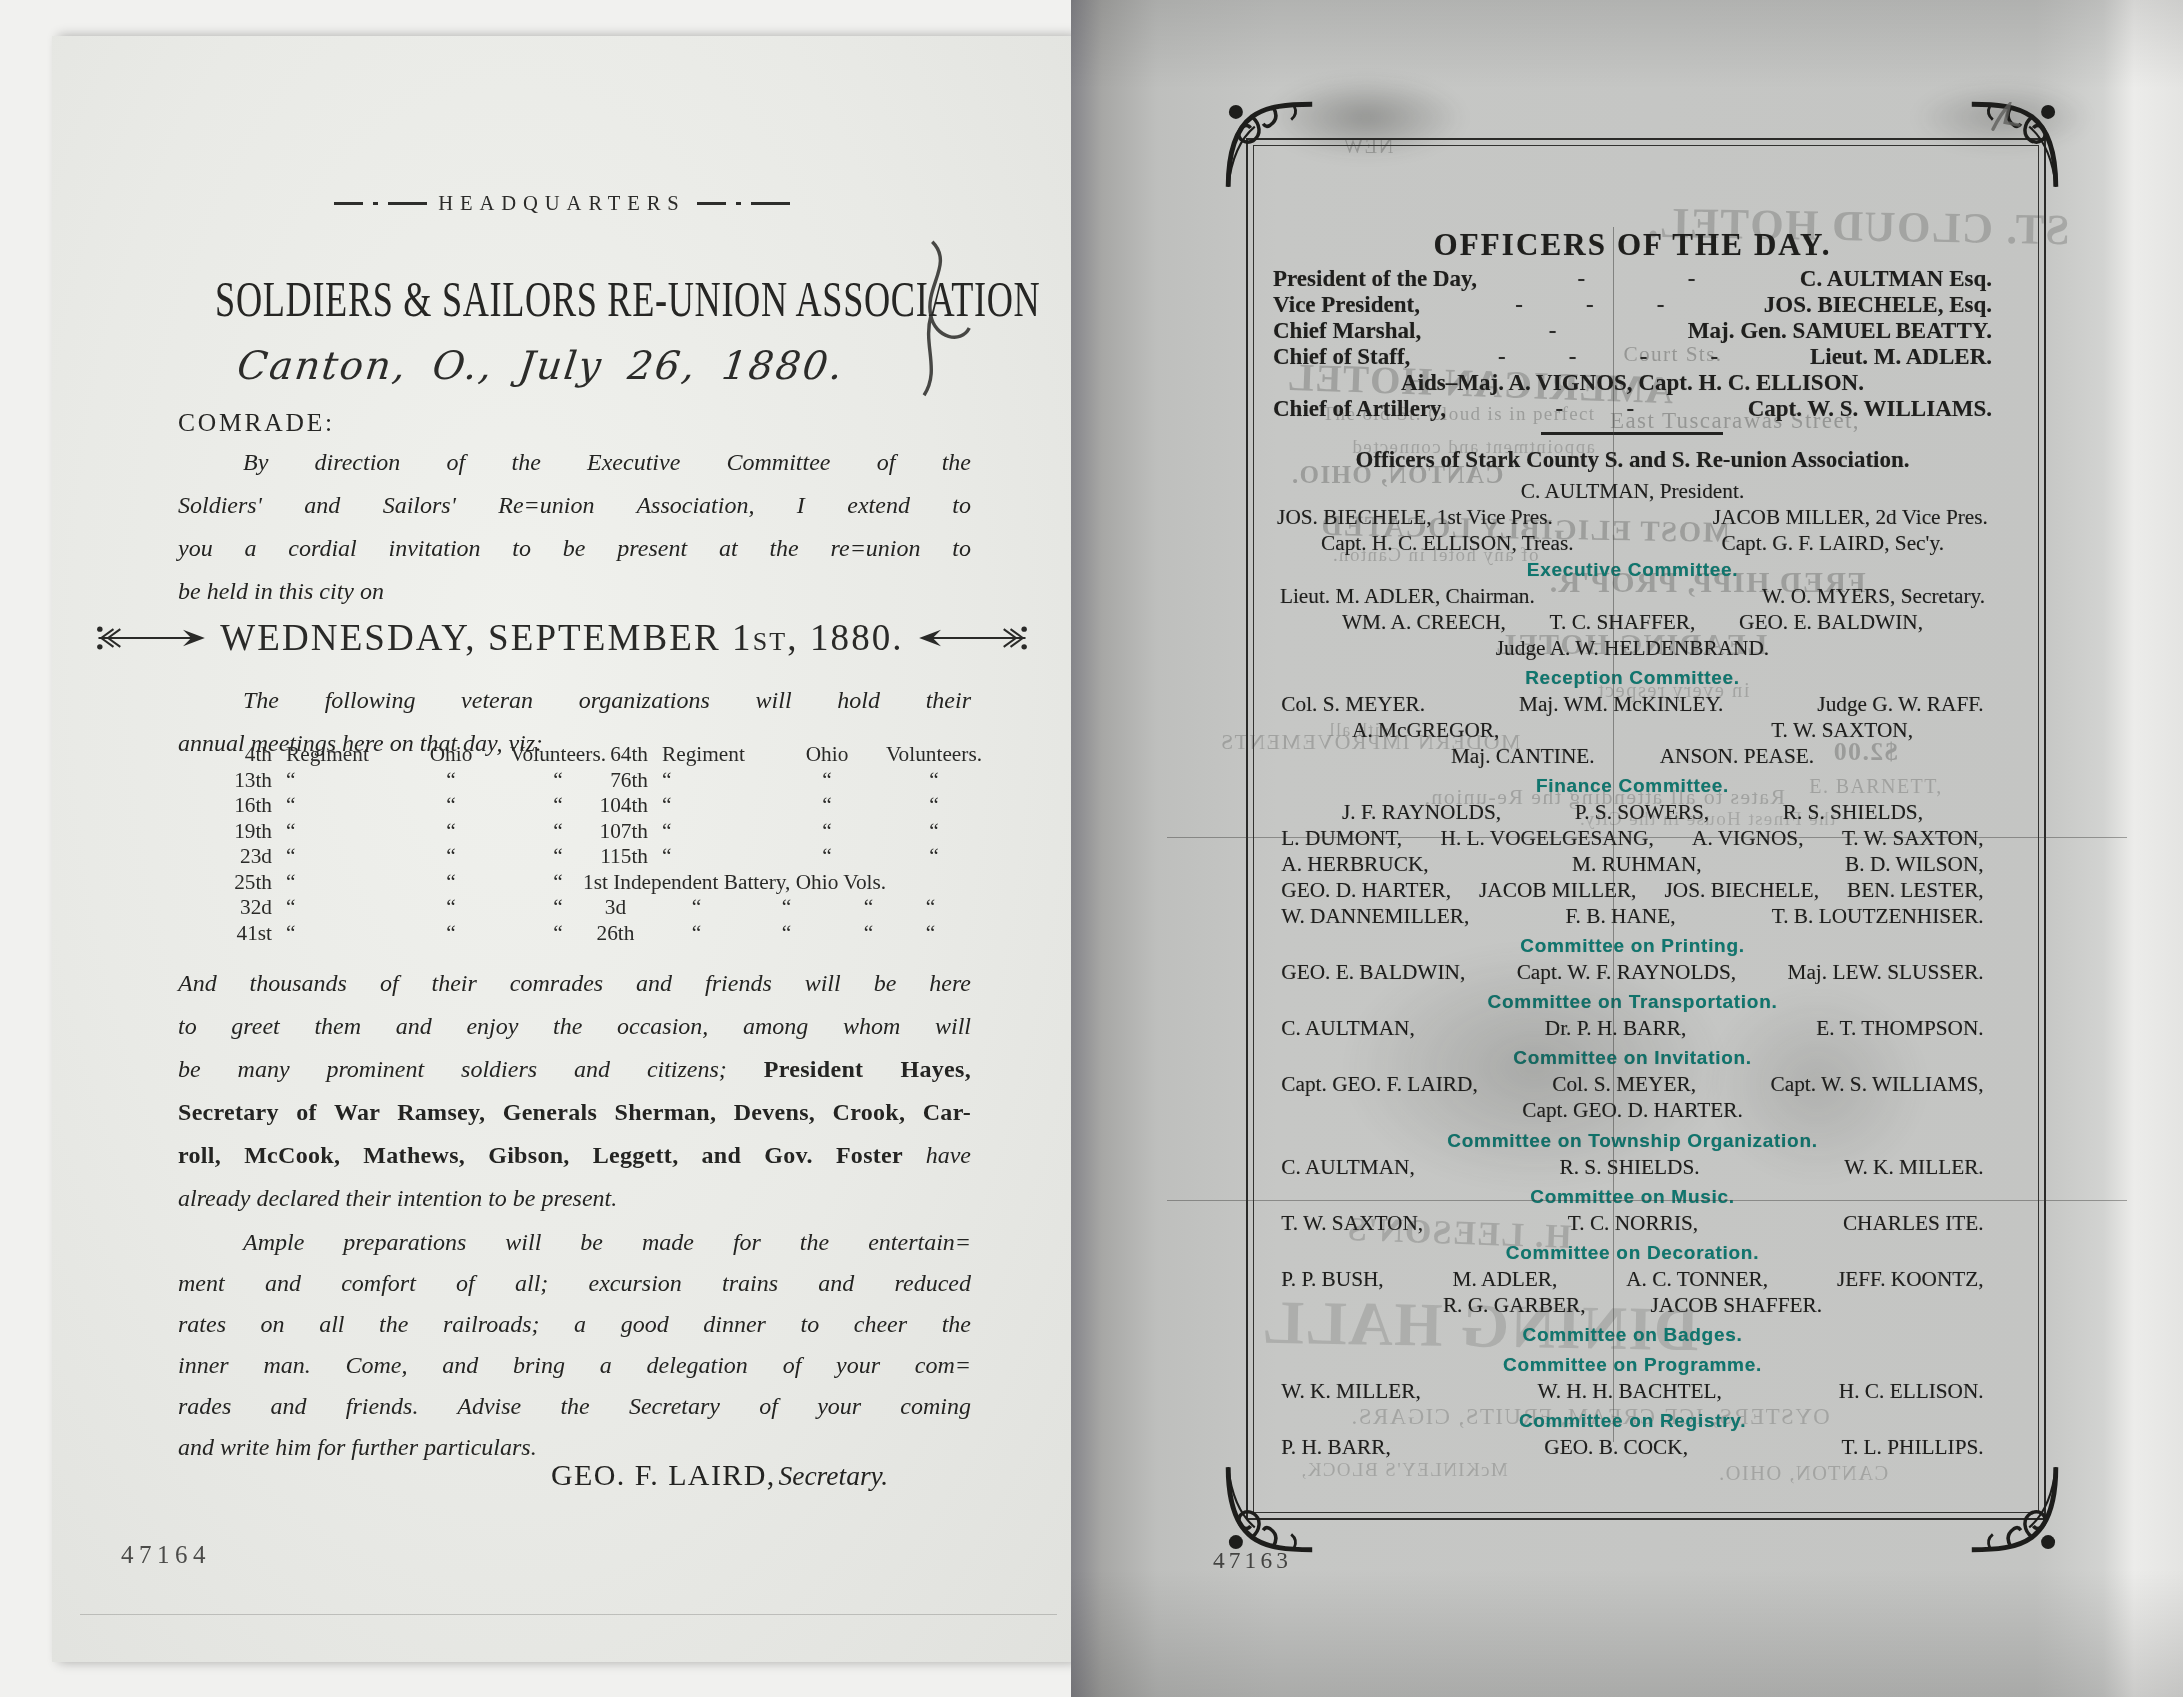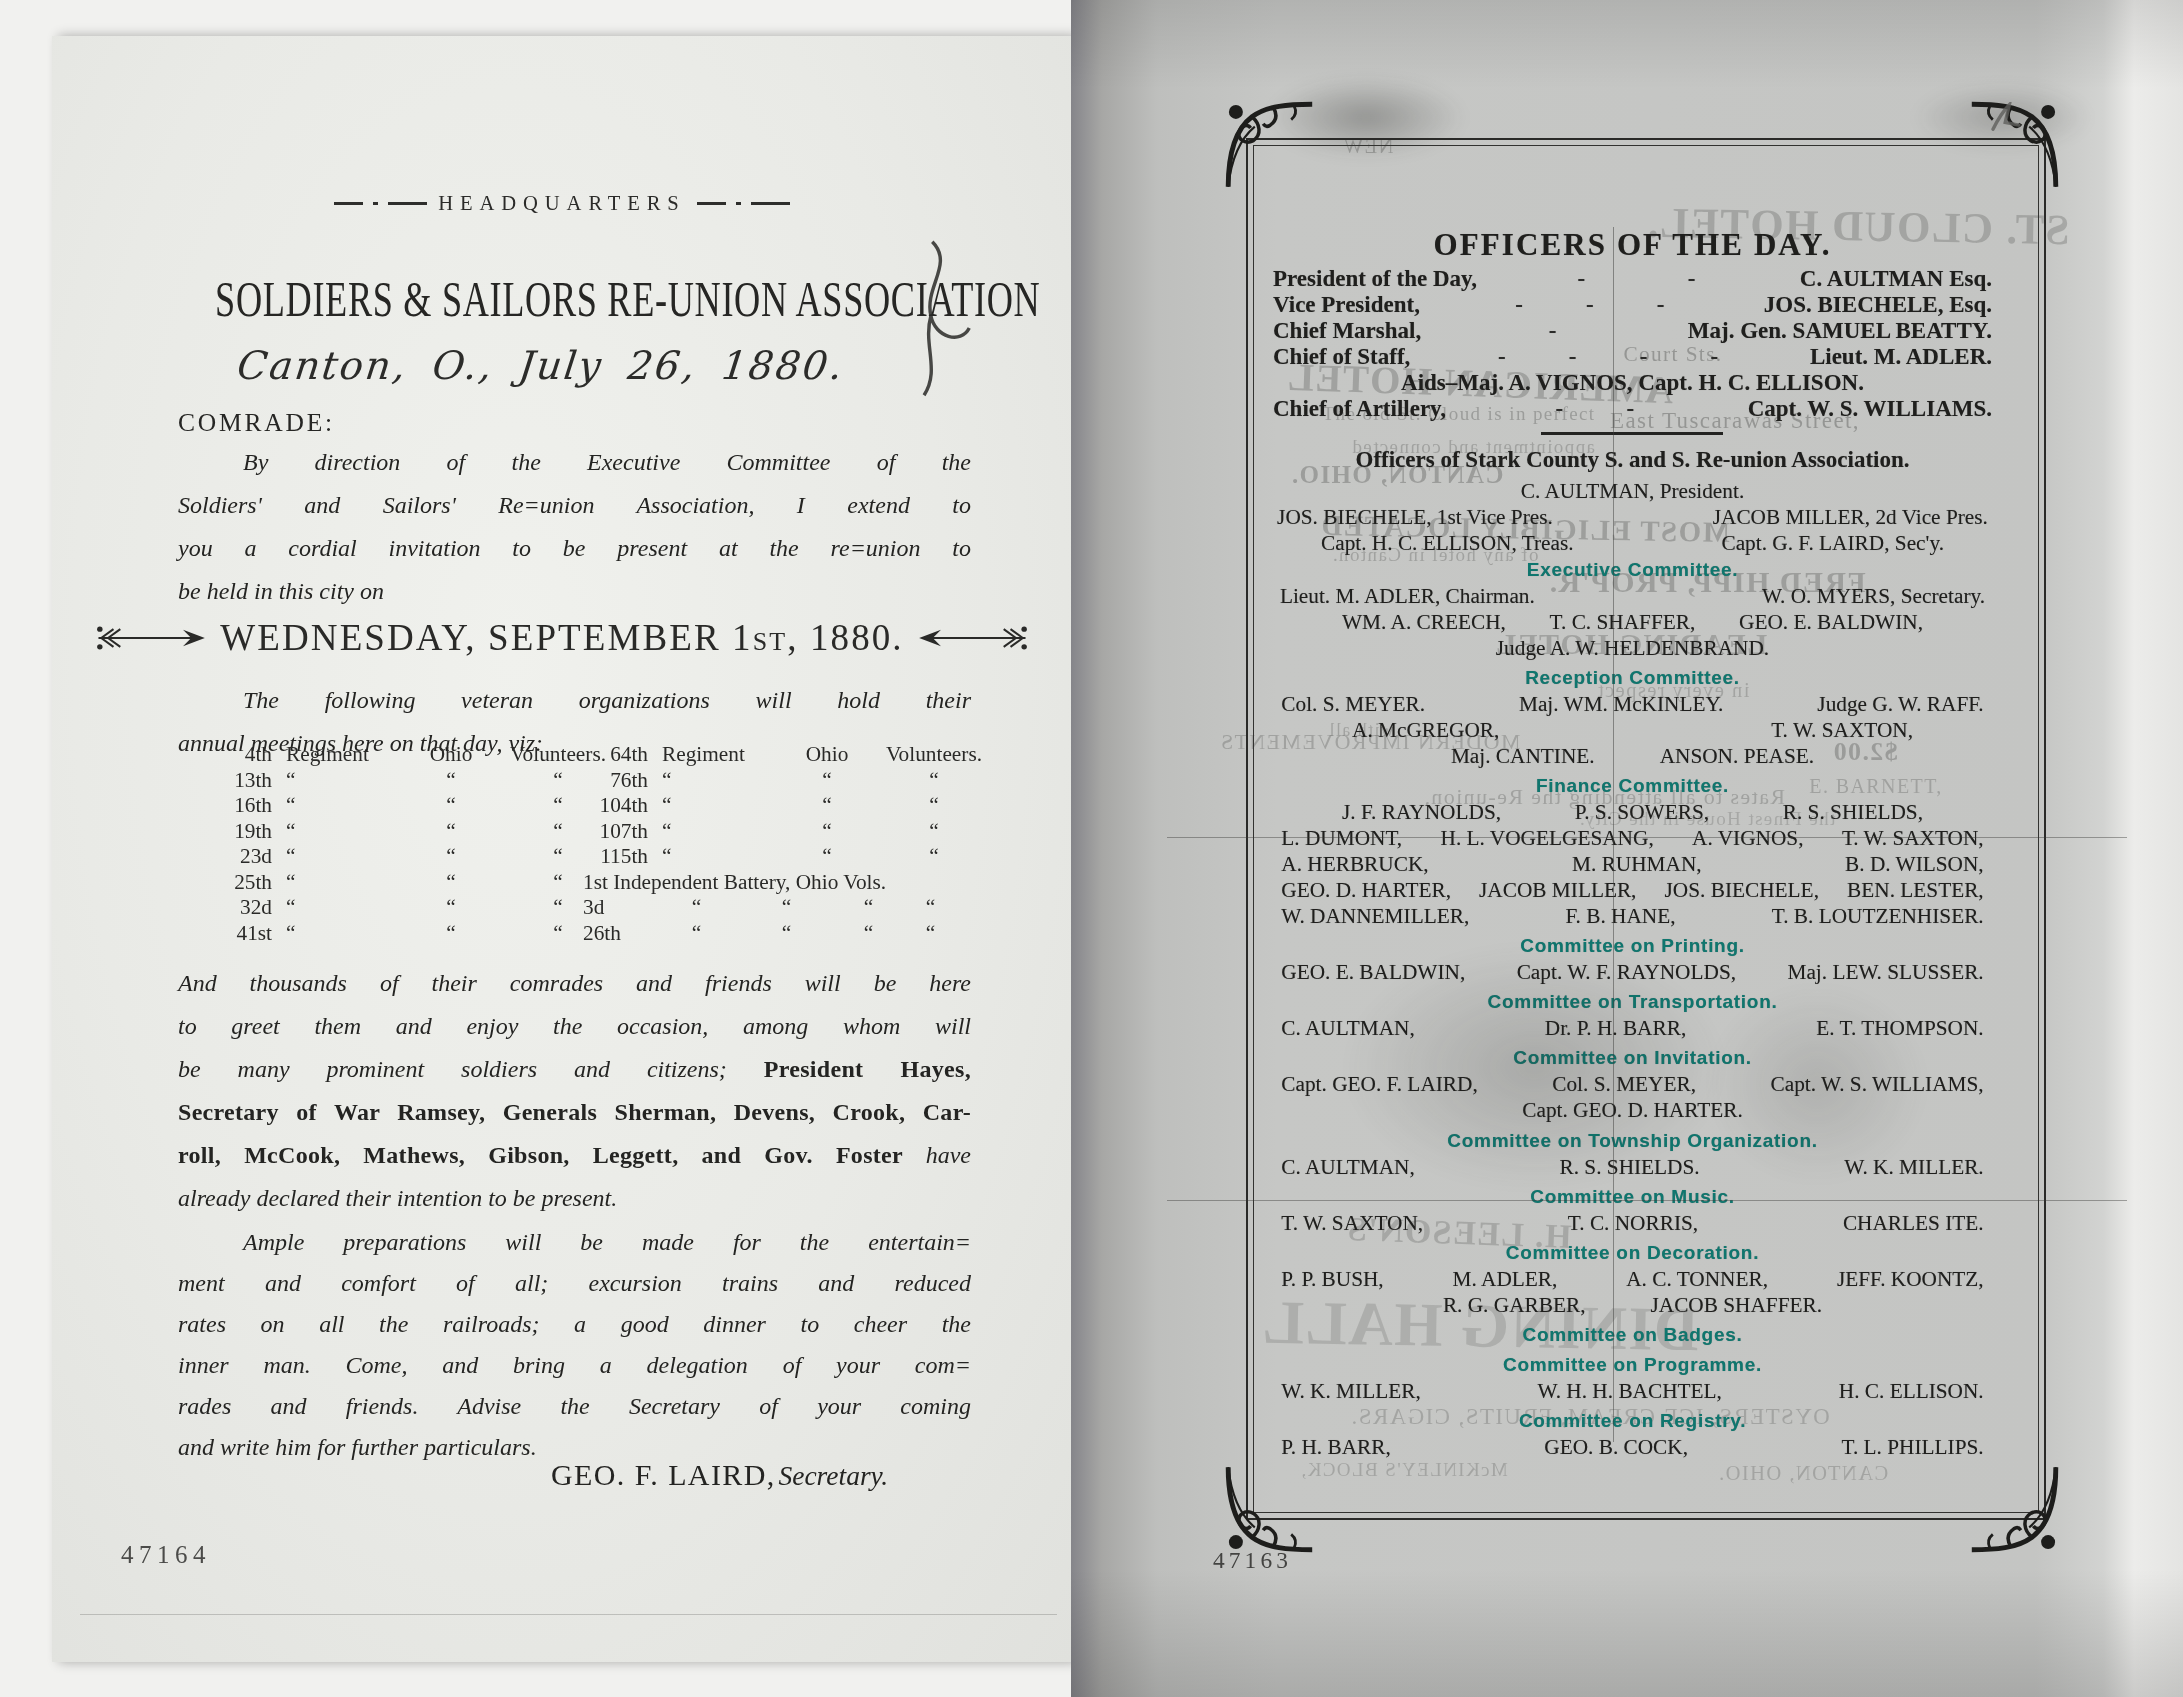--- a/index.html
+++ b/index.html
@@ -41,21 +41,21 @@
   .reg{position:absolute;font-size:21.3px;color:#2a2a28;}
   #reg-left{left:155px;top:706px;width:427px;}
   #reg-right{left:531px;top:706px;width:441px;}
   .reg-row{position:relative;height:25.5px;}
   .reg-row .c{position:absolute;white-space:nowrap;}
   .reg-row .c1{left:0;width:65px;text-align:right;}
   .reg-row .c2{left:79px;width:117px;text-align:left;}
   .reg-row .c3{left:206px;width:76px;text-align:center;}
   .reg-row .c4{left:289px;width:124px;text-align:center;}
   .reg-row.single .c1{left:0;width:auto;text-align:left;white-space:nowrap;}
-  .reg-row.b .c1{left:0;width:65px;text-align:left;}
+  .reg-row.b .c1{left:0;width:65px;text-align:center;}
   .reg-row.b .c2{left:86px;width:55px;text-align:center;}
   .reg-row.b .c3{left:176px;width:55px;text-align:center;}
   .reg-row.b .c4{left:258px;width:55px;text-align:center;}
   .reg-row.b .c5{left:320px;width:55px;text-align:center;}
   .sig{position:absolute;left:499px;top:1422px;white-space:nowrap;}
   .sig-name{font-size:30px;letter-spacing:1.4px;color:#242422;}
   .sig-sec{font-style:italic;font-size:27.5px;color:#242422;}
   .num{position:absolute;font-size:25px;letter-spacing:5.5px;color:#4b4b49;}
   #num-left{left:69px;top:1505px;}
   .crease-l{position:absolute;left:27.5px;top:1578px;width:977px;height:1.4px;background:rgba(96,96,94,.30);}

